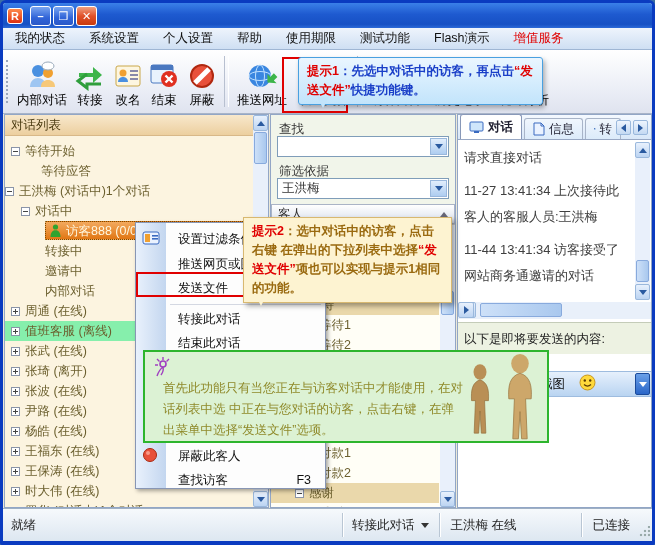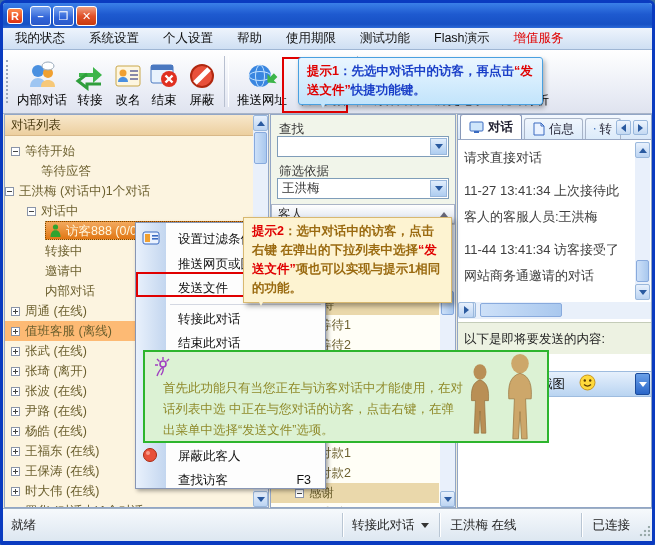--- a/index.html
+++ b/index.html
@@ -27,21 +27,21 @@
   .tbbtn{display:flex;flex-direction:column;align-items:center;justify-content:flex-end;padding:3px 0 4px;font-size:12.5px;color:#000}
   .tbbtn .ticon{width:34px;height:32px;display:flex;align-items:center;justify-content:center}
   .tbsep{width:5px;border-left:1px solid #b8c0d0;border-right:1px solid #fff;margin:6px 2px}
   
   .panel{position:absolute;top:111px;bottom:33px;border:1px solid #92a6c6;background:#fff}
   #leftpanel{left:1px;width:265px;background:#fcf4e0}
   .lheader{position:absolute;left:0;top:0;right:14px;height:21px;display:flex;align-items:center;padding-left:6px;
     background:linear-gradient(#f8e8cc,#eccf9f);border-bottom:1px solid #d8b888;font-size:12.5px;color:#4a3a10}
   .tree{position:absolute;left:0;top:23px;right:15px;bottom:0;overflow:hidden}
   .trow{position:absolute;left:0;right:0;height:20px;display:flex;align-items:center;font-size:12.5px;color:#6b5f2e;white-space:nowrap}
-  .trow.gray{background:#fdba74}
+  .trow.gray{background:#86efac}
   .trow.sel .tlabel{color:#fff8e0}
   .selbg{position:absolute;left:40px;right:2px;top:0;bottom:1px;background:linear-gradient(#f2a95e,#e17714);
     border:1px dotted #7a4a00;border-radius:1px}
   .exp{width:9px;height:9px;border:1px solid #8a94a8;background:#fff;position:relative;flex:0 0 auto;margin-right:5px}
   .exp::before{content:"";position:absolute;left:1px;right:1px;top:3px;height:1px;background:#444}
   .exp.plus::after{content:"";position:absolute;top:1px;bottom:1px;left:3px;width:1px;background:#444}
   .visicon{width:13px;height:14px;margin-right:4px;position:relative;z-index:2}
   .tlabel{position:relative;z-index:2}
   
   #midpanel{left:267px;width:186px;background:#f1f5ea}
@@ -255,21 +255,21 @@
           <span class="exp"></span>
           <span class="tlabel">等待开始</span>
         </div>
       <div class="trow" style="top:23px;padding-left:36px">
           <span class="tlabel">等待应答</span>
         </div>
       <div class="trow" style="top:43px;">
           <span class="exp"></span>
           <span class="tlabel">王洪梅 (对话中)1个对话</span>
         </div>
-      <div class="trow" style="top:63px;padding-left:22px">
+      <div class="trow" style="top:63px;padding-left:16px">
           <span class="exp"></span>
           <span class="tlabel">对话中</span>
         </div>
       <div class="trow sel" style="top:83px;padding-left:44px">
         <span class="selbg"></span>
         <span class="visicon"><svg width="13" height="14" viewBox="0 0 13 14">
               <circle cx="6.5" cy="3" r="2.6" fill="#2fa32f"></circle>
               <path d="M1.5 13 C1.5 8 4 6.2 6.5 6.2 S11.5 8 11.5 13 Z" fill="#2fa32f"></path>
             </svg></span>
         <span class="tlabel">访客888 (0/0) 等待5秒</span>

